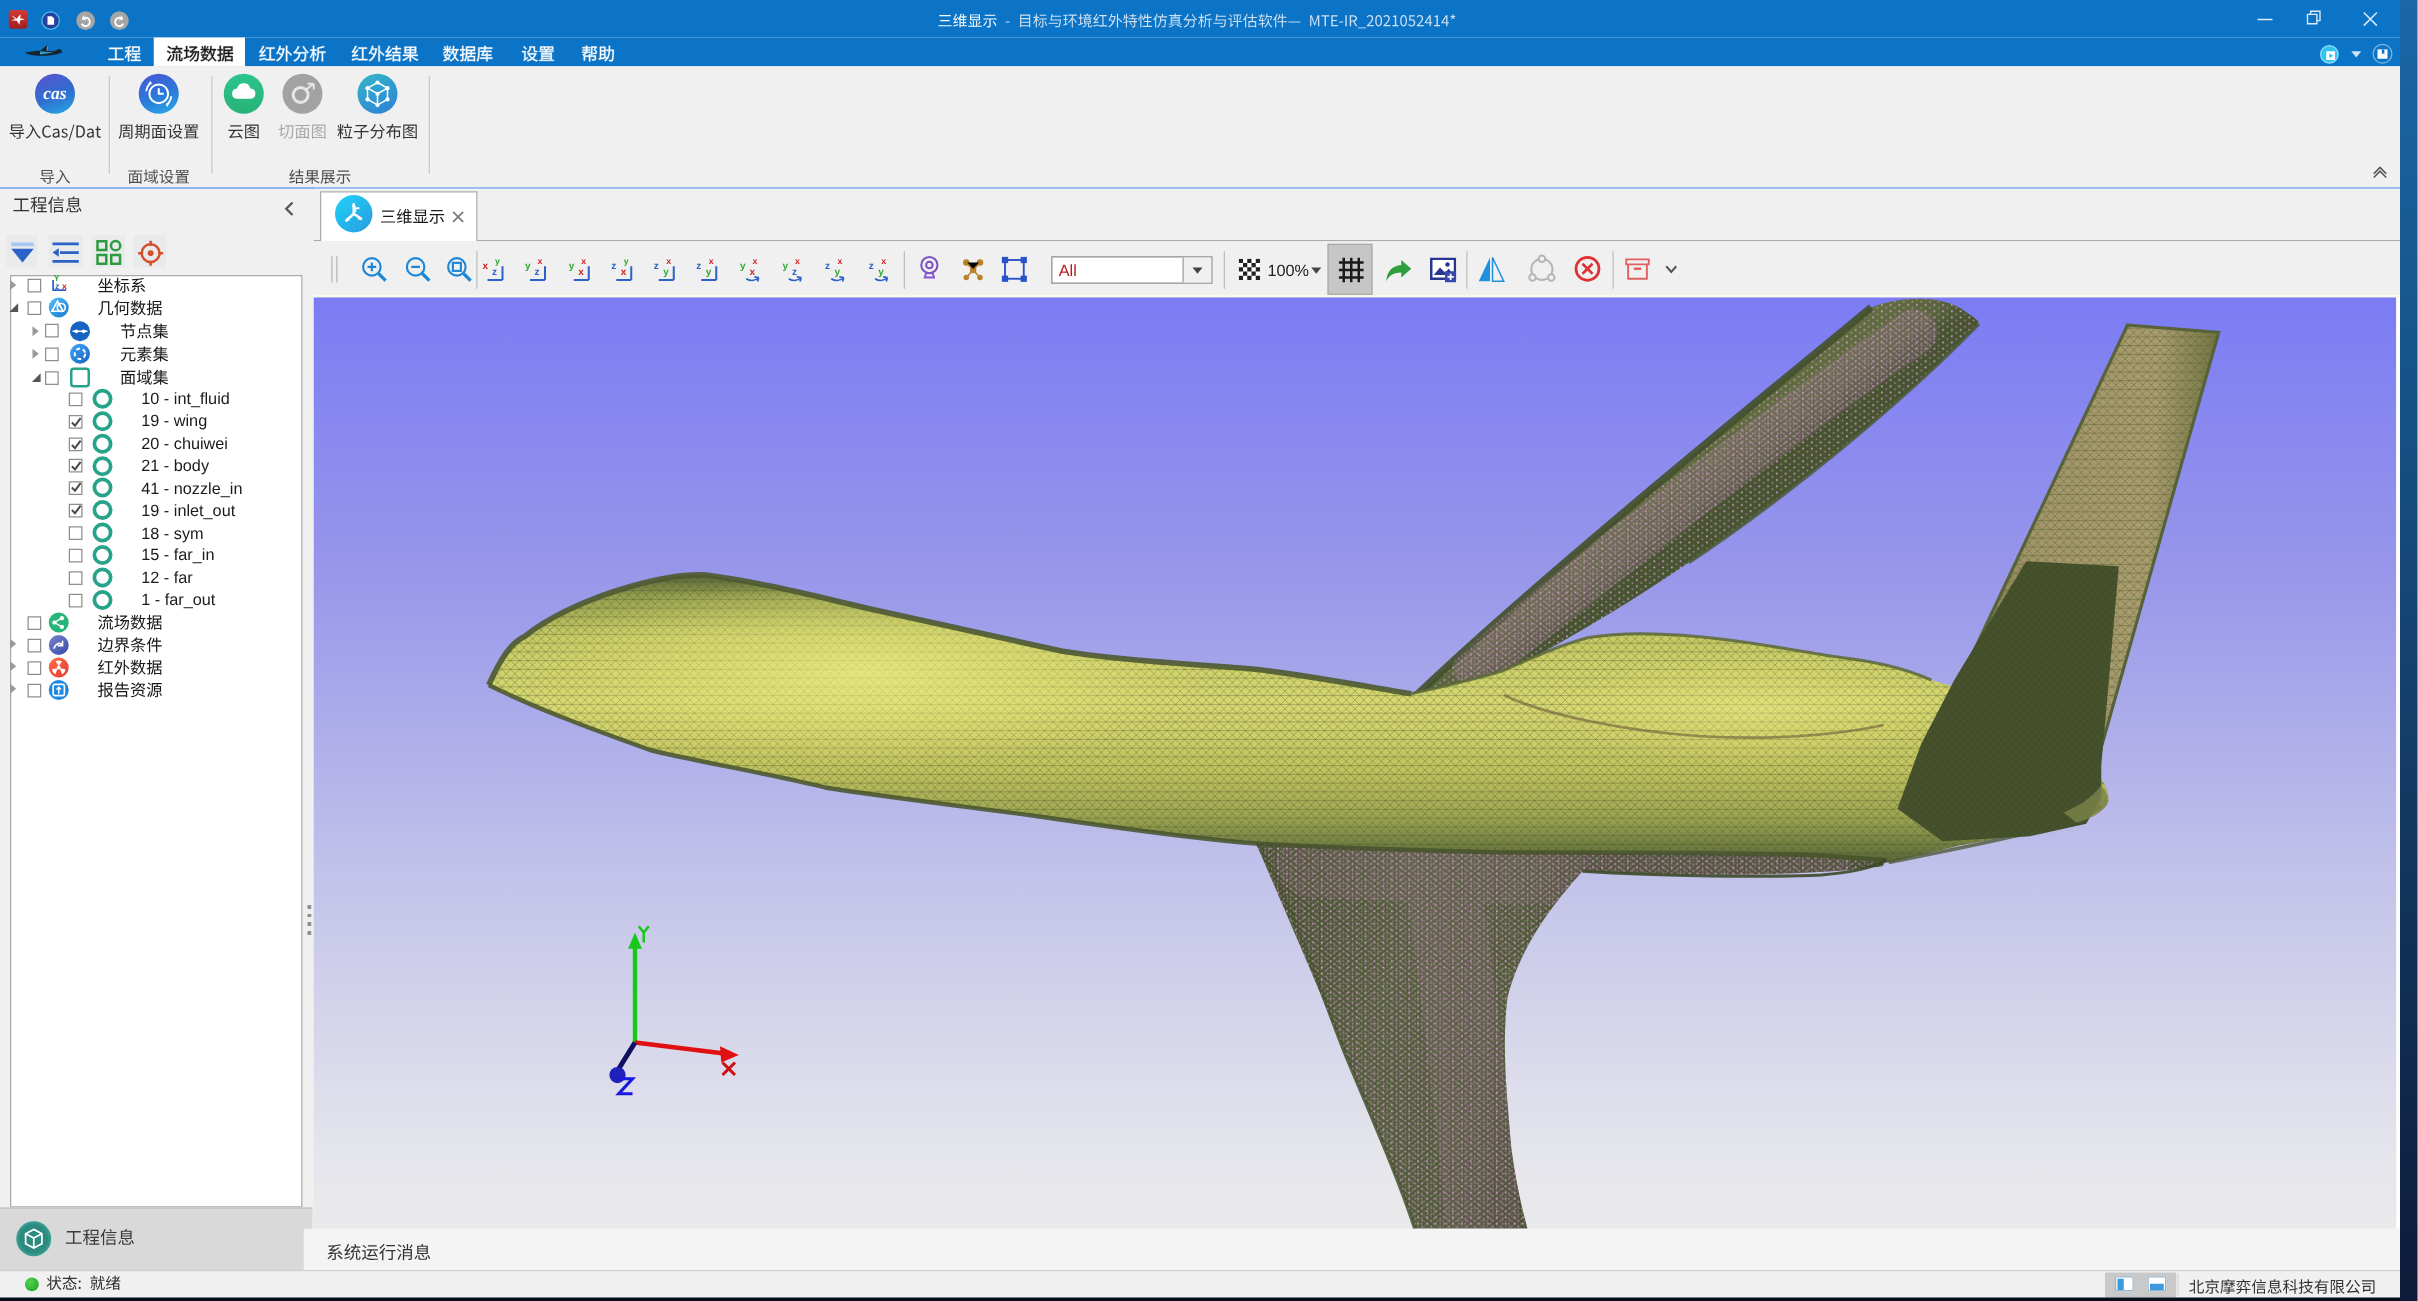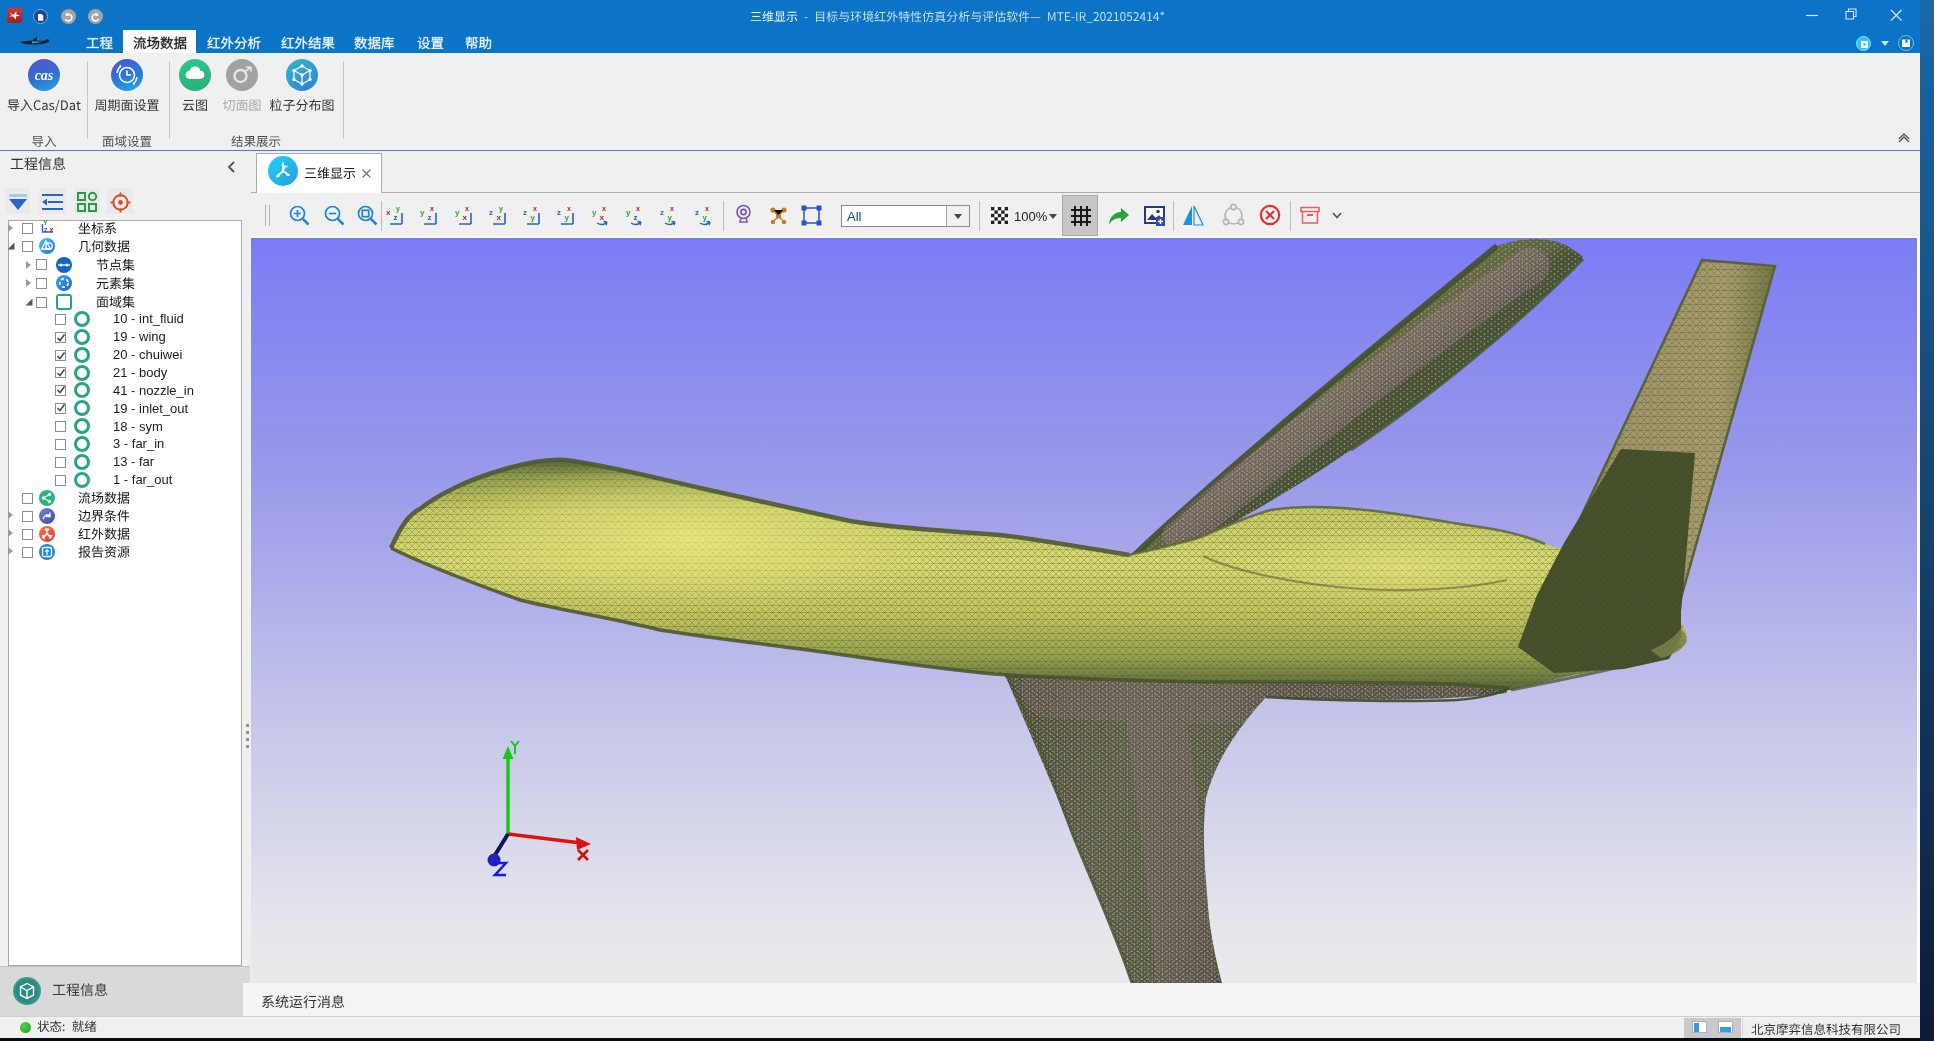--- a/index.html
+++ b/index.html
@@ -226,24 +226,24 @@
 <svg class="abs" style="left:56px;top:252px" width="10" height="10" viewBox="0 0 10 10">
       <path d="M1.5 5 L4 7.5 L8.5 1.5" fill="none" stroke="#4a4a4a" stroke-width="1.6"></path>
     </svg>
 <div class="abs" style="position:absolute;left:74px;top:249px;width:16px;height:16px;border-radius:50%;border:3px solid #27a389;background:#fff"></div>
 <div class="lat" style="left:113px;top:250px">19 - inlet_out</div>
 <div class="cb" style="left:55px;top:270px"></div>
 <div class="abs" style="position:absolute;left:74px;top:267px;width:16px;height:16px;border-radius:50%;border:3px solid #27a389;background:#fff"></div>
 <div class="lat" style="left:113px;top:268px">18 - sym</div>
 <div class="cb" style="left:55px;top:288px"></div>
 <div class="abs" style="position:absolute;left:74px;top:285px;width:16px;height:16px;border-radius:50%;border:3px solid #27a389;background:#fff"></div>
-<div class="lat" style="left:113px;top:285px">3 - far_in</div>
+<div class="lat" style="left:113px;top:285px">15 - far_in</div>
 <div class="cb" style="left:55px;top:306px"></div>
 <div class="abs" style="position:absolute;left:74px;top:303px;width:16px;height:16px;border-radius:50%;border:3px solid #27a389;background:#fff"></div>
-<div class="lat" style="left:113px;top:303px">13 - far</div>
+<div class="lat" style="left:113px;top:303px">12 - far</div>
 <div class="cb" style="left:55px;top:324px"></div>
 <div class="abs" style="position:absolute;left:74px;top:321px;width:16px;height:16px;border-radius:50%;border:3px solid #27a389;background:#fff"></div>
 <div class="lat" style="left:113px;top:321px">1 - far_out</div>
 <div class="cb" style="left:22px;top:342px"></div>
 <div class="ic" style="position:absolute;left:39px;top:339px;width:16px;height:16px;background:#26b57a"><svg width="16" height="16" viewBox="0 0 16 16">
         <g fill="#fff">
           <circle cx="10.5" cy="4.5" r="1.7"></circle>
           <circle cx="4.5" cy="8" r="1.7"></circle>
           <circle cx="10.5" cy="11.5" r="1.7"></circle>
         </g>
@@ -410,21 +410,21 @@
         <rect x="4" y="4" width="15" height="15" fill="none" stroke="#2a52c8" stroke-width="1.5"></rect>
         <g fill="#2a52c8">
           <rect x="1.5" y="1.5" width="5" height="5"></rect>
           <rect x="16.5" y="1.5" width="5" height="5"></rect>
           <rect x="1.5" y="16.5" width="5" height="5"></rect>
           <rect x="16.5" y="16.5" width="5" height="5"></rect>
         </g>
       </svg>
 
     <div class="abs" style="left:590px;top:12px;width:129px;height:22px;background:#fff;border:1px solid #8a8a8a">
-      <div class="abs" style="left:5px;top:3px;font-size:13px;color:#0c4a6e">All</div>
+      <div class="abs" style="left:5px;top:3px;font-size:13px;color:#b91c1c">All</div>
       <div class="abs" style="left:104px;top:0px;width:23px;height:20px;background:#f0f0f0;border-left:1px solid #a0a0a0">
         <div class="abs" style="left:7px;top:8px;width:0;height:0;border-left:4px solid transparent;border-right:4px solid transparent;border-top:5px solid #444"></div>
       </div>
     </div>
     <div class="vsep" style="left:728px;top:8px;height:30px;background:#bdbdbd"></div>
     <svg class="abs" style="left:740px;top:14px" width="17" height="17" viewBox="0 0 17 17">
         <rect width="17" height="17" fill="#fff"></rect>
         <g fill="#222">
           <rect x="0" y="0" width="3.4" height="3.4"></rect>
           <rect x="6.8" y="0" width="3.4" height="3.4"></rect>

